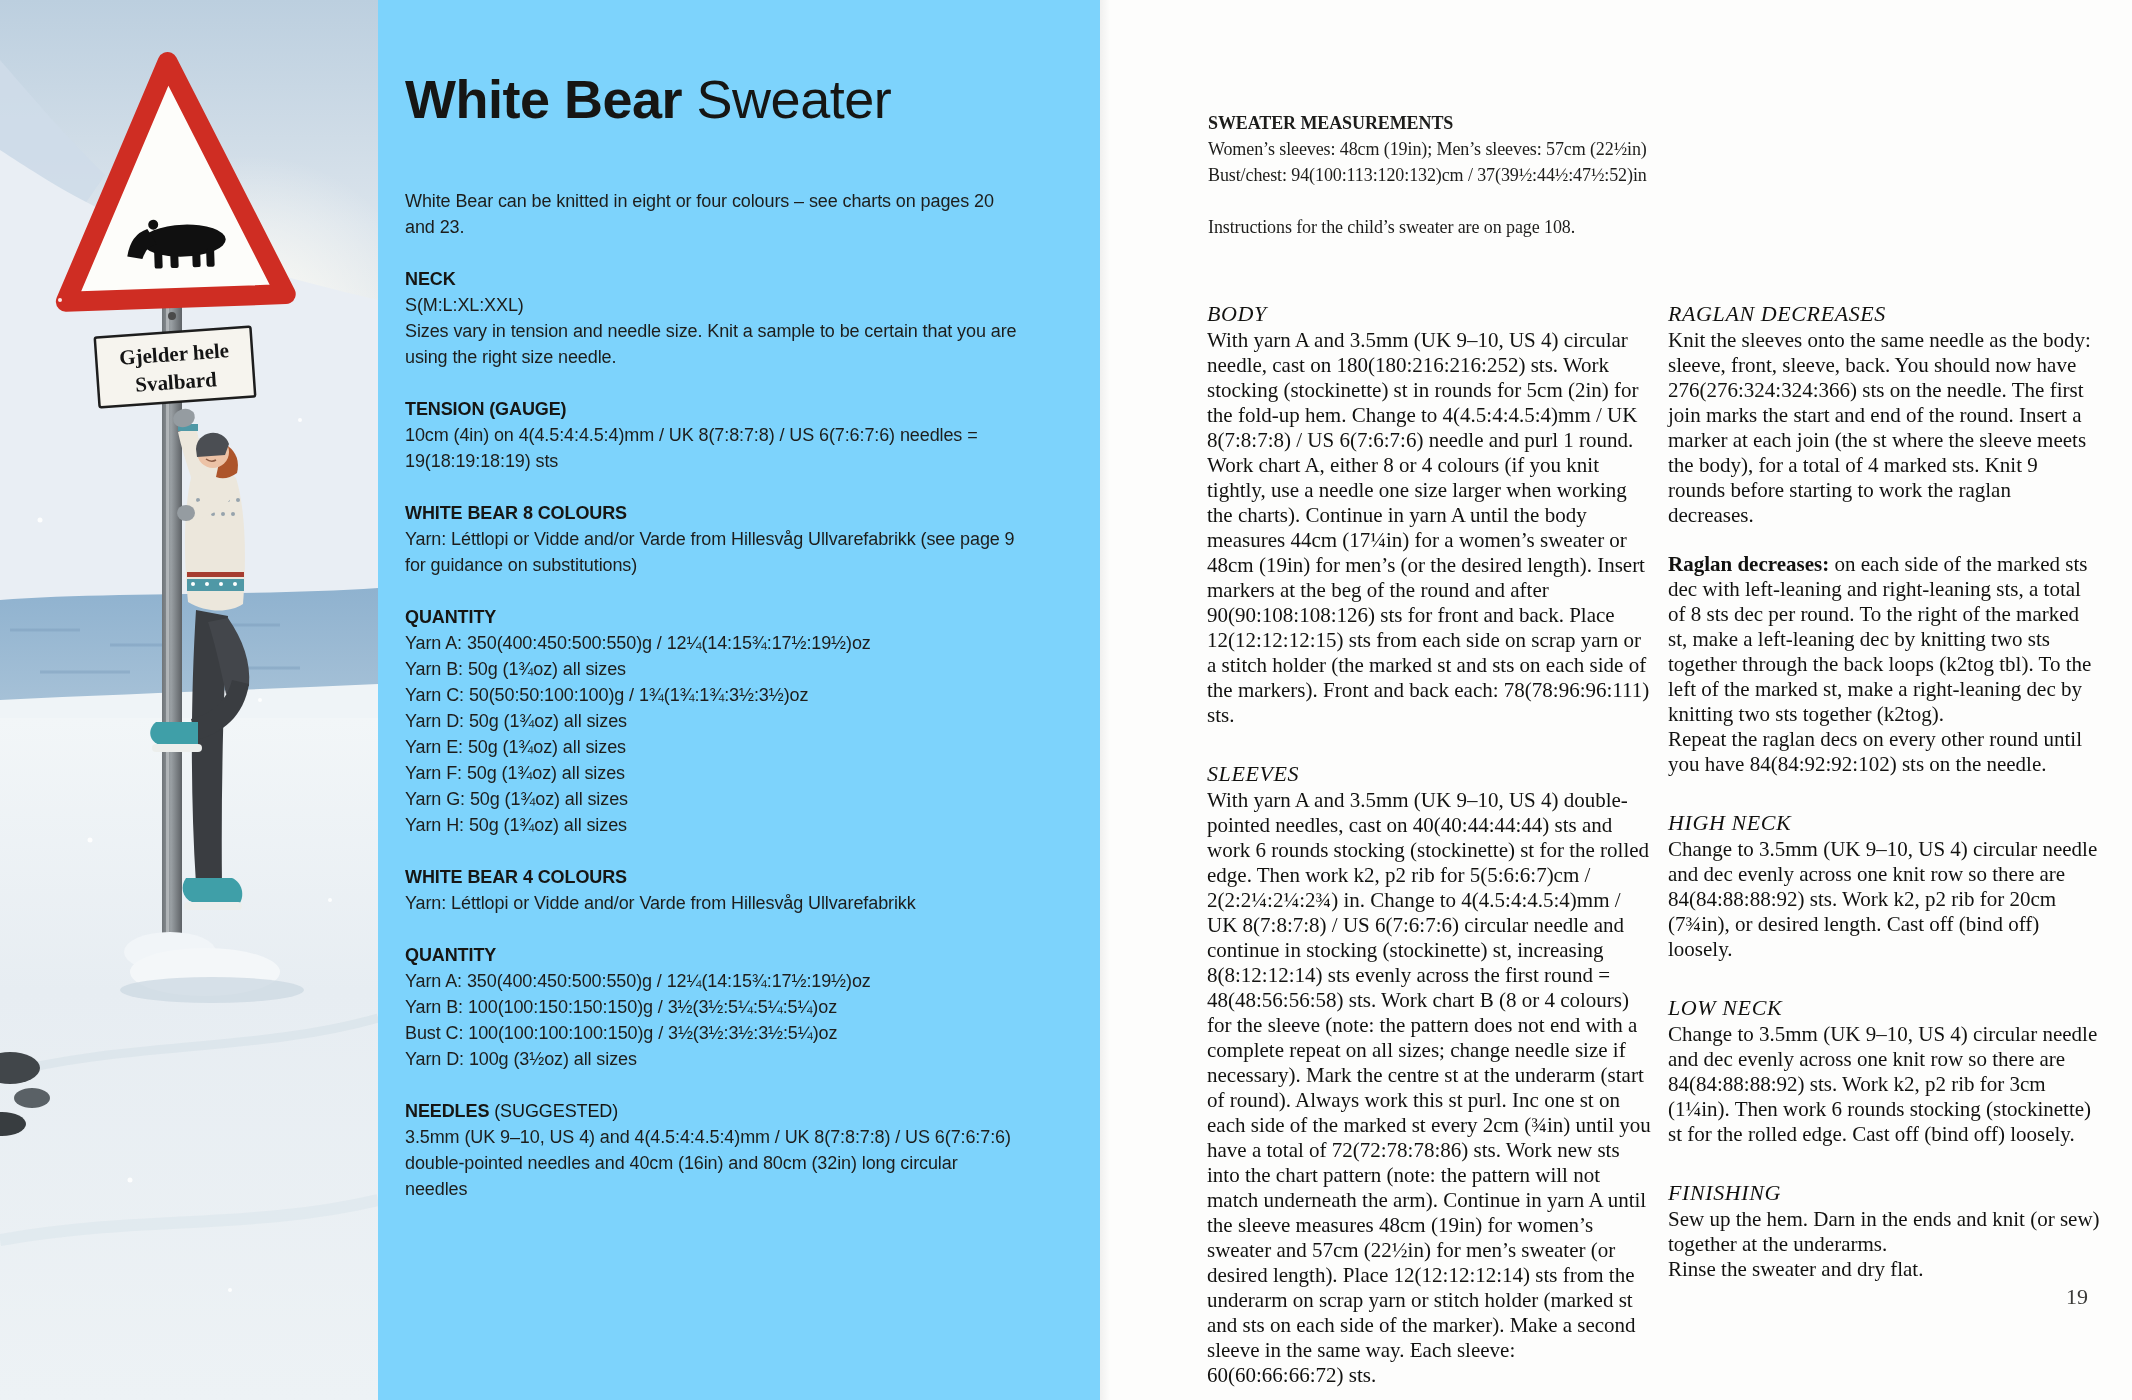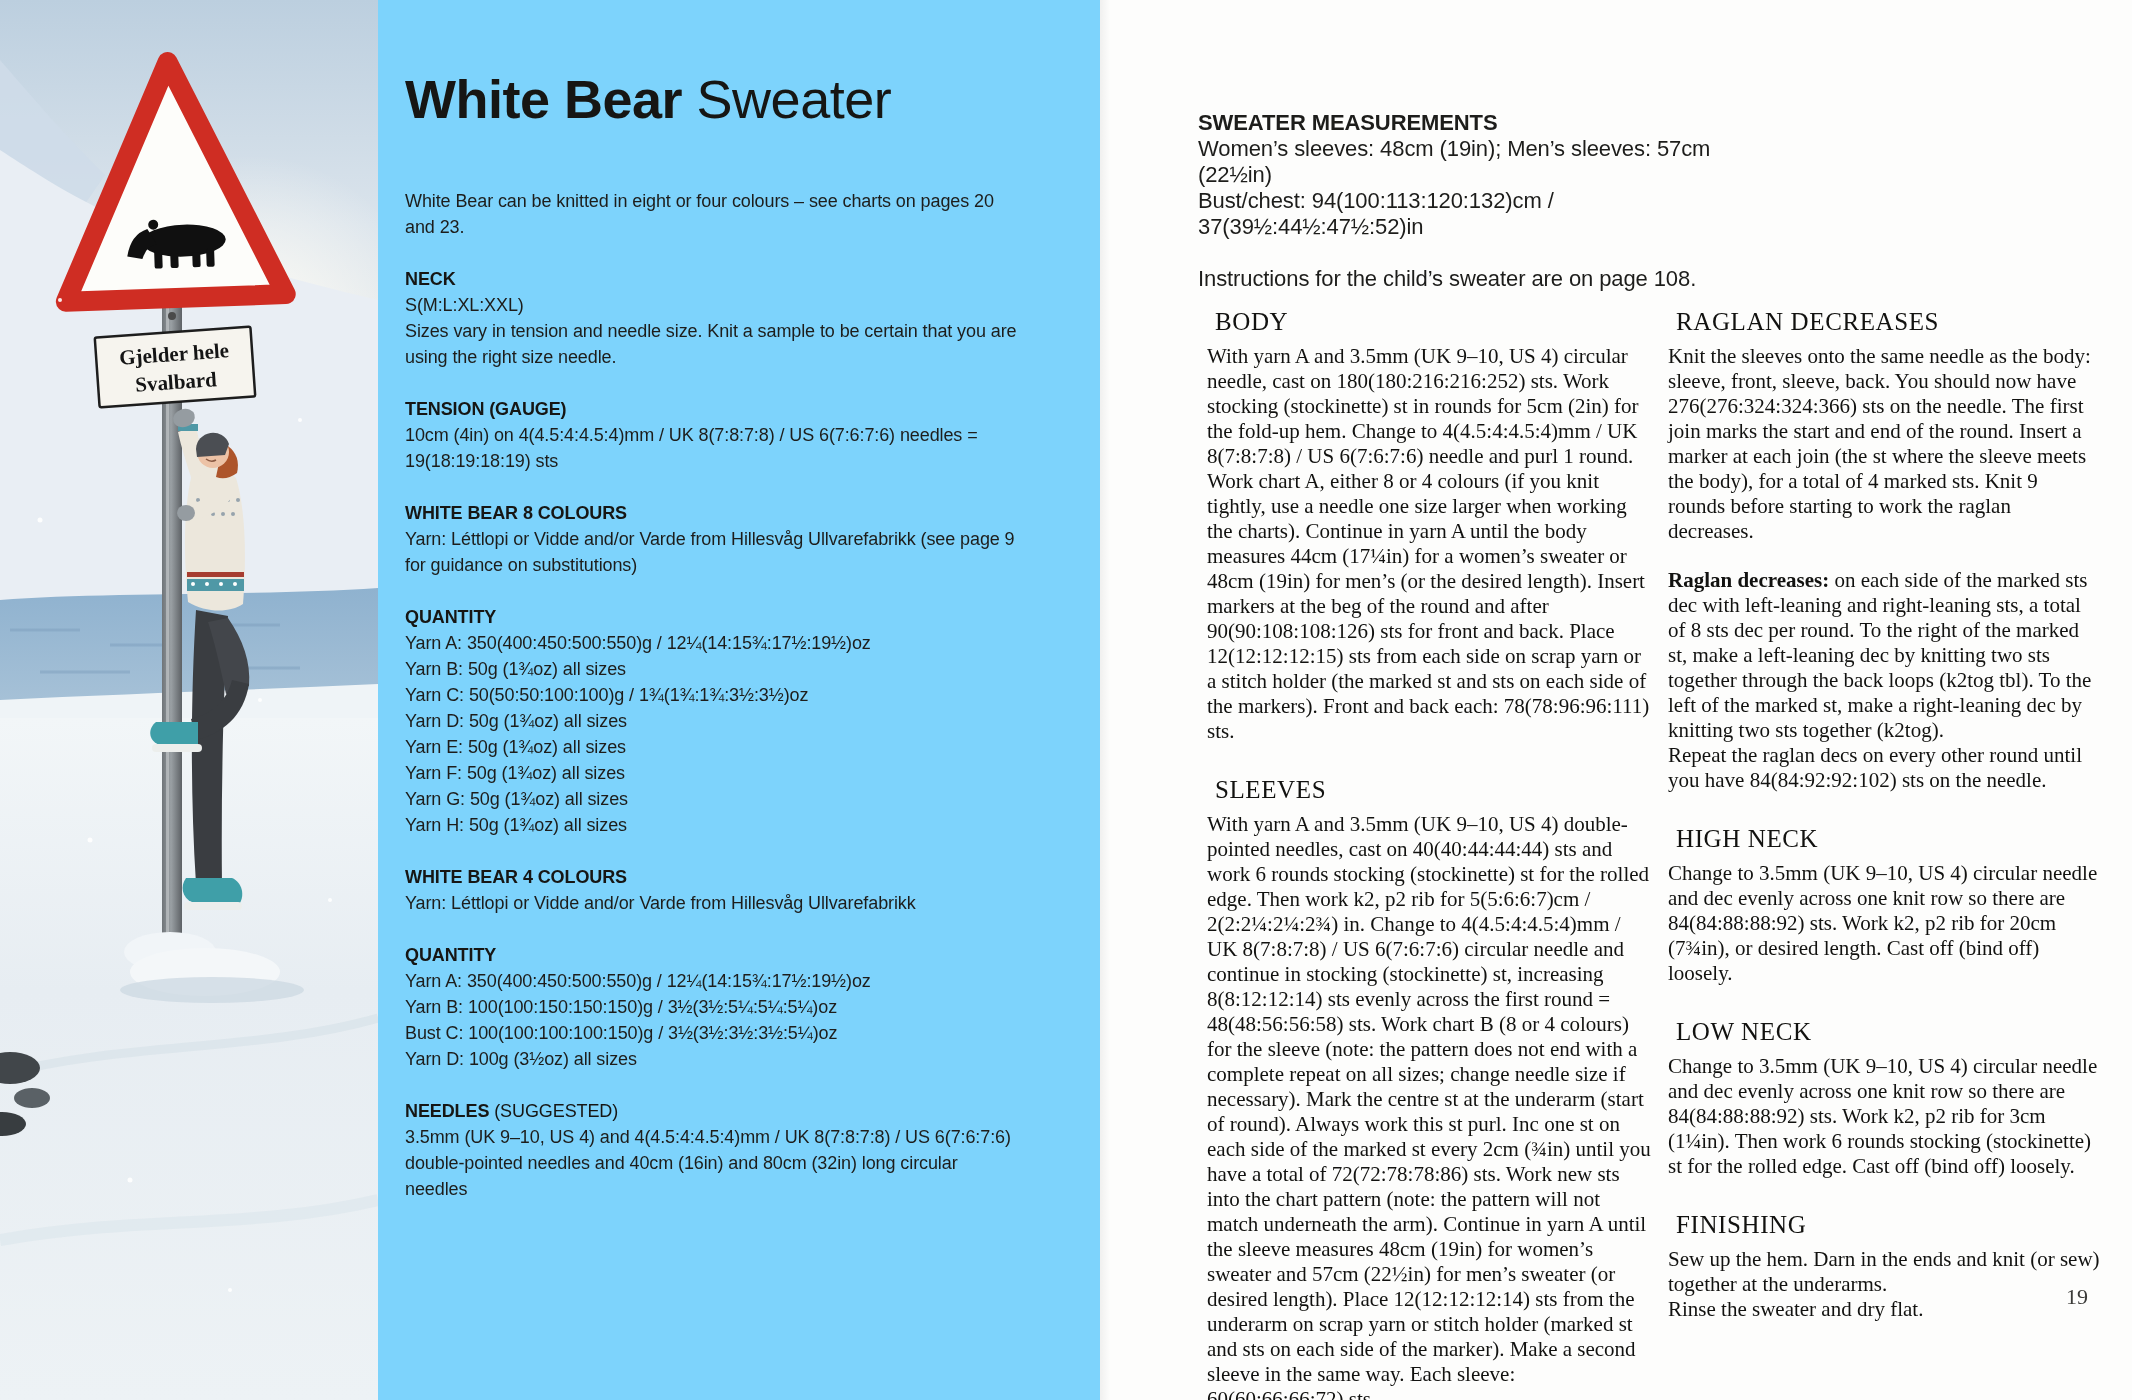--- a/index.html
+++ b/index.html
@@ -16,27 +16,27 @@
   .mid-inner{position:absolute;left:27px;top:72px;width:615px;font-size:18px;line-height:26px;letter-spacing:-0.1px;}
   h1.title{margin:0 0 62px 0;font-size:54px;line-height:1;letter-spacing:-0.5px;font-weight:400;white-space:nowrap;color:#161614;}
   h1.title .tb{font-weight:700;}
   .mid p{margin:0;}
   h2.sec{margin:26px 0 0 0;font-size:18px;line-height:26px;font-weight:700;color:#161614;}
   h2.sec .reg{font-weight:400;}
   .line{display:block;}
   
   .rightpage{position:absolute;left:1100px;top:0;width:1032px;height:1400px;background:#fdfdfc;}
   .gutter{position:absolute;left:1100px;top:0;width:10px;height:1400px;background:linear-gradient(90deg,rgba(0,0,0,0.05),rgba(0,0,0,0));}
-  .meas{position:absolute;left:98px;top:110px;width:530px;font-size:22px;line-height:26px;letter-spacing:-0.1px;}
+  .meas{position:absolute;left:108px;top:110px;width:530px;font-size:18px;line-height:26px;letter-spacing:-0.1px;font-family:Liberation Serif, serif;}
   .meas .mh{font-weight:700;}
   .meas .note{margin-top:26px;}
   .col{position:absolute;top:300px;font-family:"Liberation Serif",serif;font-size:21px;line-height:25px;color:#121210;}
   .col1{left:107px;width:445px;}
   .col2{left:568px;width:432px;}
-  .col h3{margin:8px;font-size:25px;line-height:28px;font-weight:400;letter-spacing:0.6px;}
+  .col h3{margin:0;font-size:22px;line-height:28px;font-weight:400;letter-spacing:0.6px;font-style:italic;}
   .col h3.gap{margin-top:32px;}
   .col p{margin:0;}
   .col p.pgap{margin-top:24px;}
   .pageno{position:absolute;left:966px;top:1284px;font-family:"Liberation Serif",serif;font-size:22px;color:#3a3a38;}
 </style>
 </head>
 <body>
 
 <div>
 

